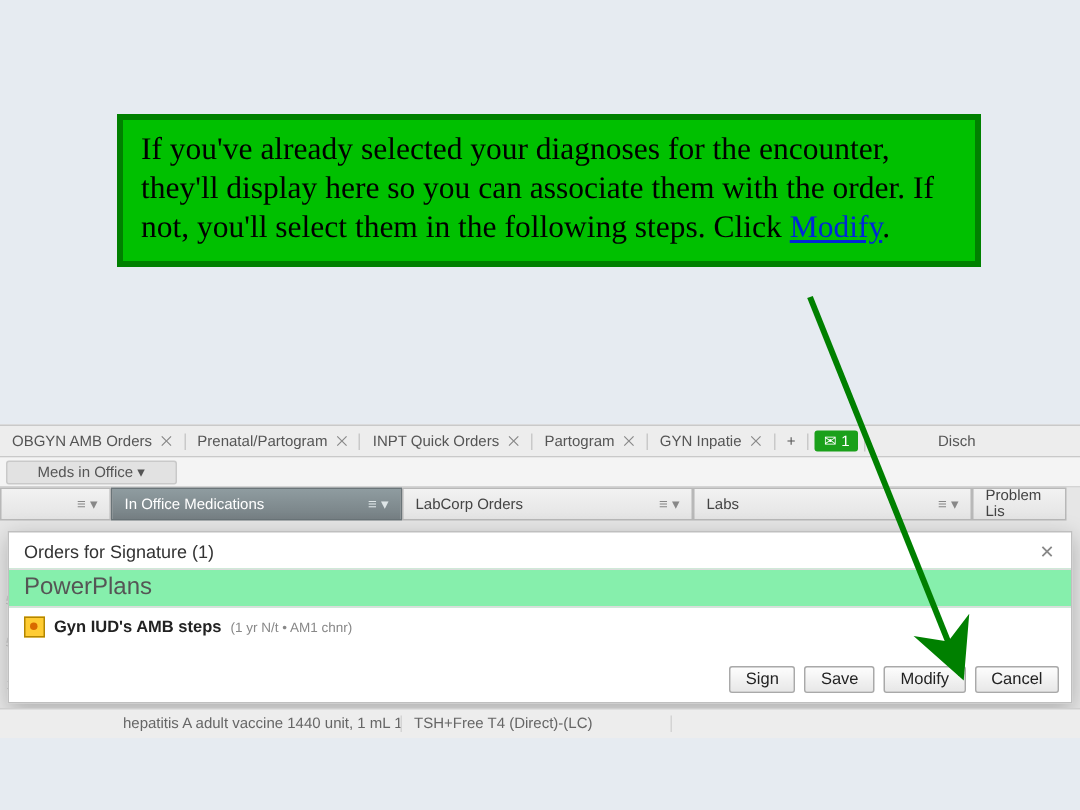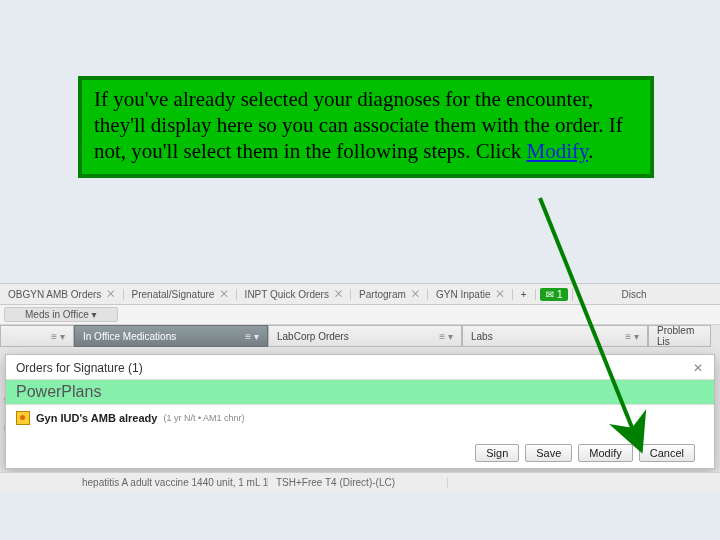--- a/index.html
+++ b/index.html
@@ -164,21 +164,21 @@
   }
   .orders-body .icon-order::after{
     content:"";
     position:absolute; left:3px; top:3px;
     width:5px;height:5px;background:#d96a00;border-radius:50%;
   }
   .orders-body .plan-name { font-weight: bold; color: #222; }
   .orders-body .plan-detail { color: #888; font-size: 9px; }
   .orders-footer {
     position: absolute;
-    right: 19px;
+    right: 8px;
     bottom: 6px;
     display: flex;
     gap: 6px;
   }
   .orders-footer button {
     font-size: 11px;
     padding: 2px 10px;
     background: linear-gradient(#fdfdfd,#e7e7e7);
     border: 1px solid #a9a9a9;
     border-radius: 2px;
@@ -217,21 +217,21 @@
 <body>
 
 <div class="emr-strip">
 
   <div class="tabs-row">
     <div class="tab">
       <span>OBGYN AMB Orders</span>
       <span class="pin">⨉</span>
     </div>
     <div class="tab">
-      <span>Prenatal/Signature</span>
+      <span>Prenatal/Partogram</span>
       <span class="pin">⨉</span>
     </div>
     <div class="tab">
       <span>INPT Quick Orders</span>
       <span class="pin">⨉</span>
     </div>
     <div class="tab">
       <span>Partogram</span>
       <span class="pin">⨉</span>
     </div>
@@ -291,21 +291,21 @@
 </div>
 
 <div class="orders-dialog">
   <div class="orders-title">
     <span>Orders for Signature (1)</span>
     <span class="close-x">✕</span>
   </div>
   <div class="orders-sub">PowerPlans</div>
   <div class="orders-body">
     <span class="icon-order"></span>
-    <span class="plan-name">Gyn IUD's AMB already</span>
+    <span class="plan-name">Gyn IUD's AMB steps</span>
     <span class="plan-detail">(1 yr N/t • AM1 chnr)</span>
   </div>
   <div class="orders-footer">
     <button>Sign</button>
     <button>Save</button>
     <button>Modify</button>
     <button>Cancel</button>
   </div>
 </div>
 

